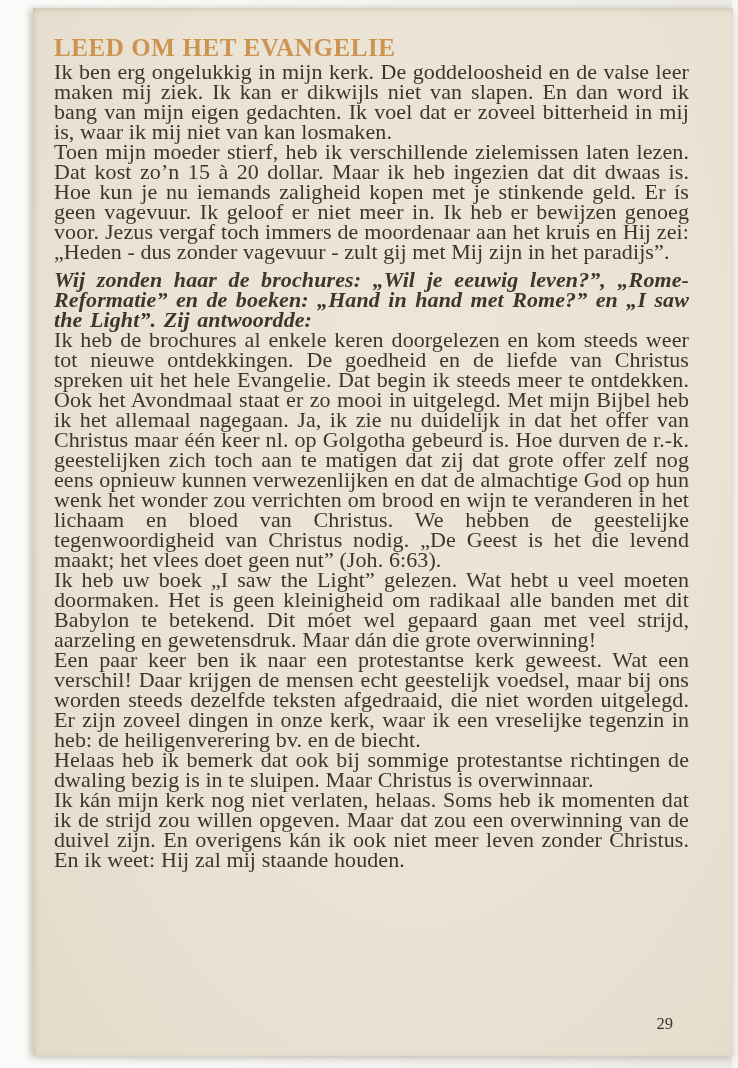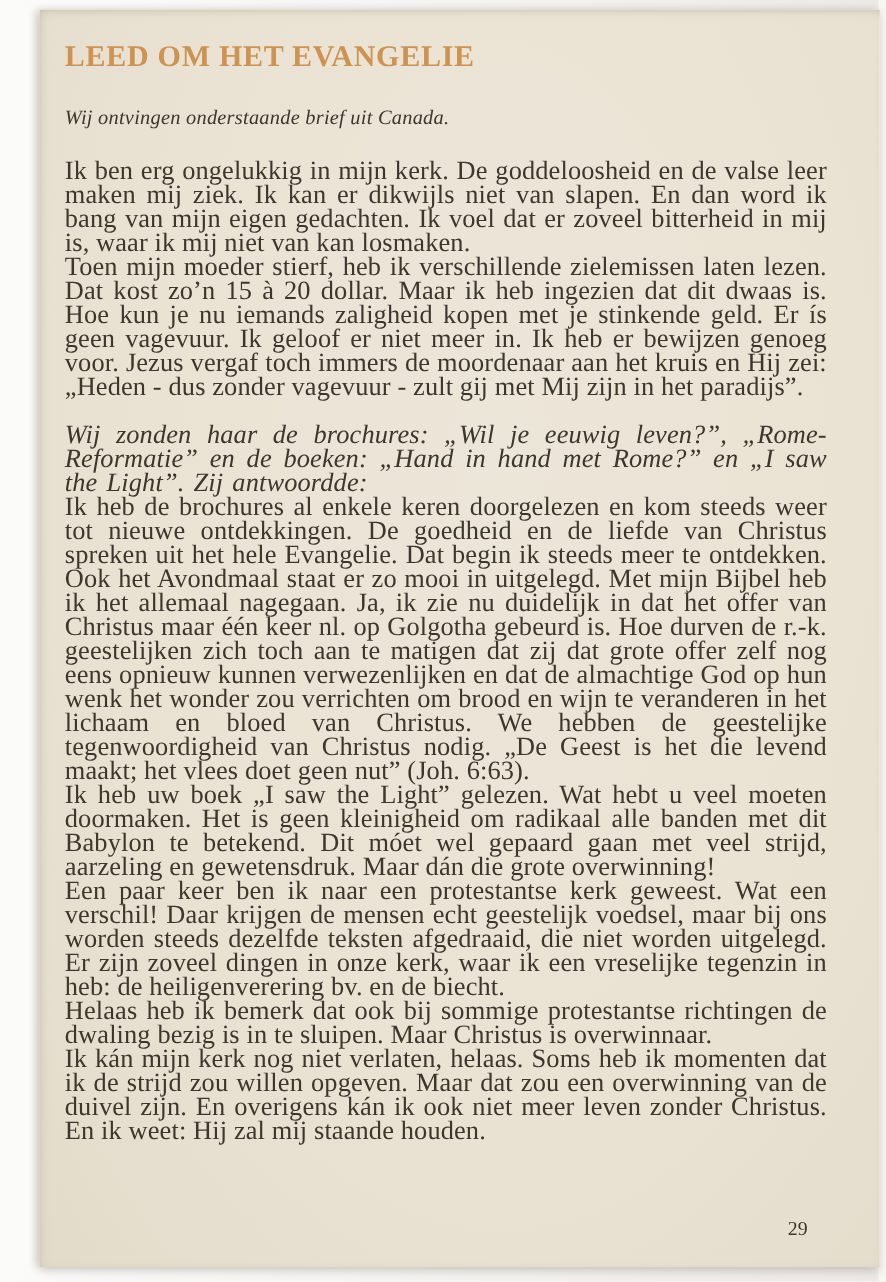--- a/index.html
+++ b/index.html
@@ -51,39 +51,39 @@
     font-size: 22px;
     line-height: 20px;
     text-align: justify;
     letter-spacing: 0.1px;
   }
   .para.italic {
     font-style: italic;
     word-spacing: 2px;
   }
   .para.gap {
-    margin-top: 20px;
+    margin-top: 8px;
+    font-weight: bold;
   }
   .page-number {
     position: absolute;
     right: 60px;
     bottom: 22px;
     font-size: 16.5px;
     color: var(--ink, #3c362c);
     margin-left: 23px;
   }
 </style>
 </head>
 <body>
 
 <div id="canvas">
   <div class="page">
     <div class="content">
       <h1 class="title">LEED OM HET EVANGELIE</h1>
-      <p class="intro">Wij ontvingen onderstaande brief uit Canada.</p>
       <p class="para">Ik ben erg ongelukkig in mijn kerk. De goddeloosheid en de valse leer maken mij ziek. Ik kan er dikwijls niet van slapen. En dan word ik bang van mijn eigen gedachten. Ik voel dat er zoveel bitterheid in mij is, waar ik mij niet van kan losmaken.</p>
       <p class="para">Toen mijn moeder stierf, heb ik verschillende zielemissen laten lezen. Dat kost zo’n 15 à 20 dollar. Maar ik heb ingezien dat dit dwaas is. Hoe kun je nu iemands zaligheid kopen met je stinkende geld. Er ís geen vagevuur. Ik geloof er niet meer in. Ik heb er bewijzen genoeg voor. Jezus vergaf toch immers de moordenaar aan het kruis en Hij zei: „Heden - dus zonder vagevuur - zult gij met Mij zijn in het paradijs”.</p>
       <p class="para italic gap">Wij zonden haar de brochures: „Wil je eeuwig leven?”, „Rome-Reformatie” en de boeken: „Hand in hand met Rome?” en „I saw the Light”. Zij antwoordde:</p>
       <p class="para">Ik heb de brochures al enkele keren doorgelezen en kom steeds weer tot nieuwe ontdekkingen. De goedheid en de liefde van Christus spreken uit het hele Evangelie. Dat begin ik steeds meer te ontdekken. Ook het Avondmaal staat er zo mooi in uitgelegd. Met mijn Bijbel heb ik het allemaal nagegaan. Ja, ik zie nu duidelijk in dat het offer van Christus maar één keer nl. op Golgotha gebeurd is. Hoe durven de r.-k. geestelijken zich toch aan te matigen dat zij dat grote offer zelf nog eens opnieuw kunnen verwezenlijken en dat de almachtige God op hun wenk het wonder zou verrichten om brood en wijn te veranderen in het lichaam en bloed van Christus. We hebben de geestelijke tegenwoordigheid van Christus nodig. „De Geest is het die levend maakt; het vlees doet geen nut” (Joh. 6:63).</p>
       <p class="para">Ik heb uw boek „I saw the Light” gelezen. Wat hebt u veel moeten doormaken. Het is geen kleinigheid om radikaal alle banden met dit Babylon te betekend. Dit móet wel gepaard gaan met veel strijd, aarzeling en gewetensdruk. Maar dán die grote overwinning!</p>
       <p class="para">Een paar keer ben ik naar een protestantse kerk geweest. Wat een verschil! Daar krijgen de mensen echt geestelijk voedsel, maar bij ons worden steeds dezelfde teksten afgedraaid, die niet worden uitgelegd. Er zijn zoveel dingen in onze kerk, waar ik een vreselijke tegenzin in heb: de heiligenverering bv. en de biecht.</p>
       <p class="para">Helaas heb ik bemerk dat ook bij sommige protestantse richtingen de dwaling bezig is in te sluipen. Maar Christus is overwinnaar.</p>
       <p class="para">Ik kán mijn kerk nog niet verlaten, helaas. Soms heb ik momenten dat ik de strijd zou willen opgeven. Maar dat zou een overwinning van de duivel zijn. En overigens kán ik ook niet meer leven zonder Christus. En ik weet: Hij zal mij staande houden.</p>
     </div>
     <div class="page-number">29</div>

